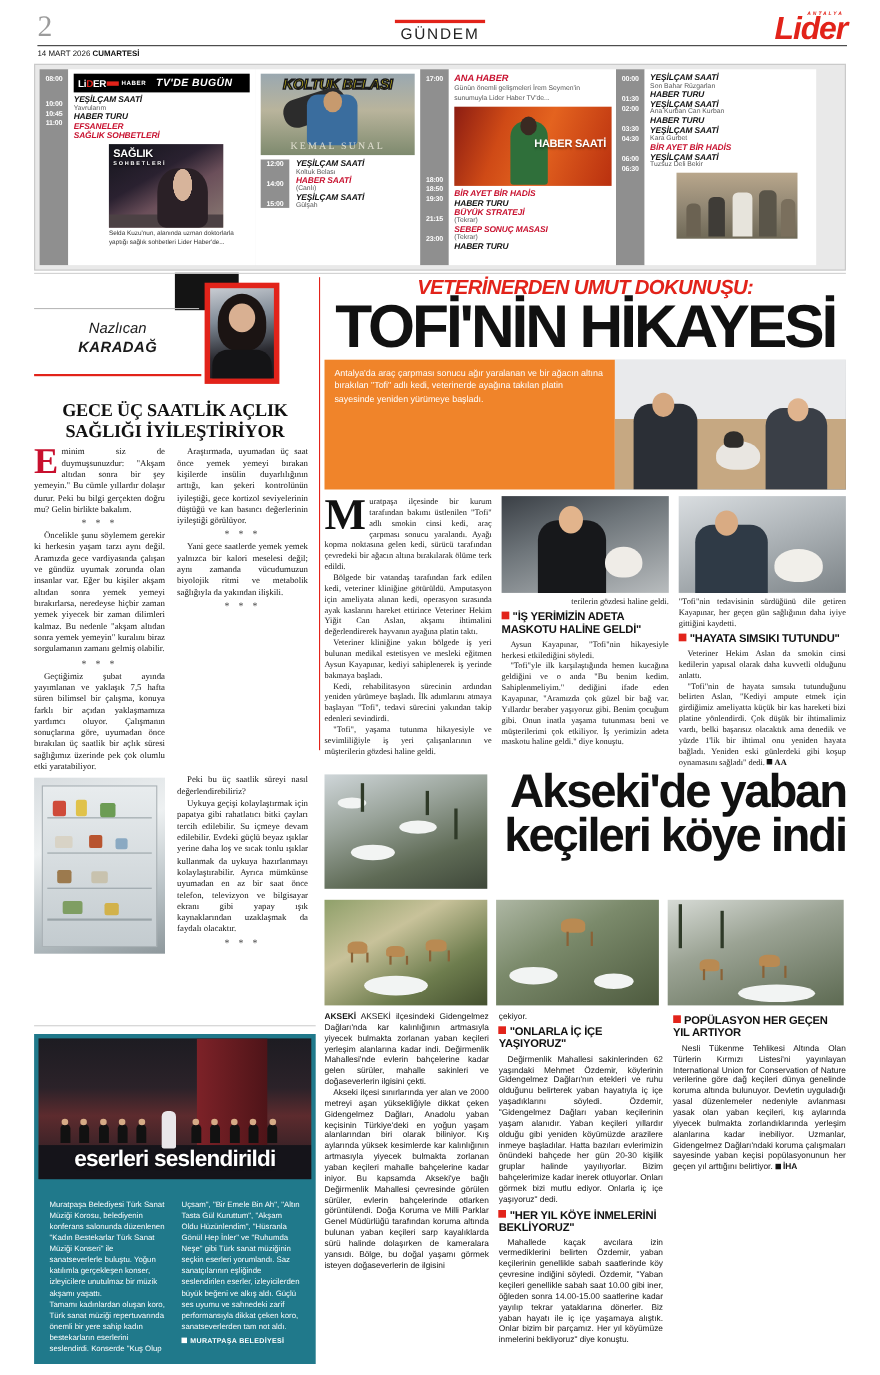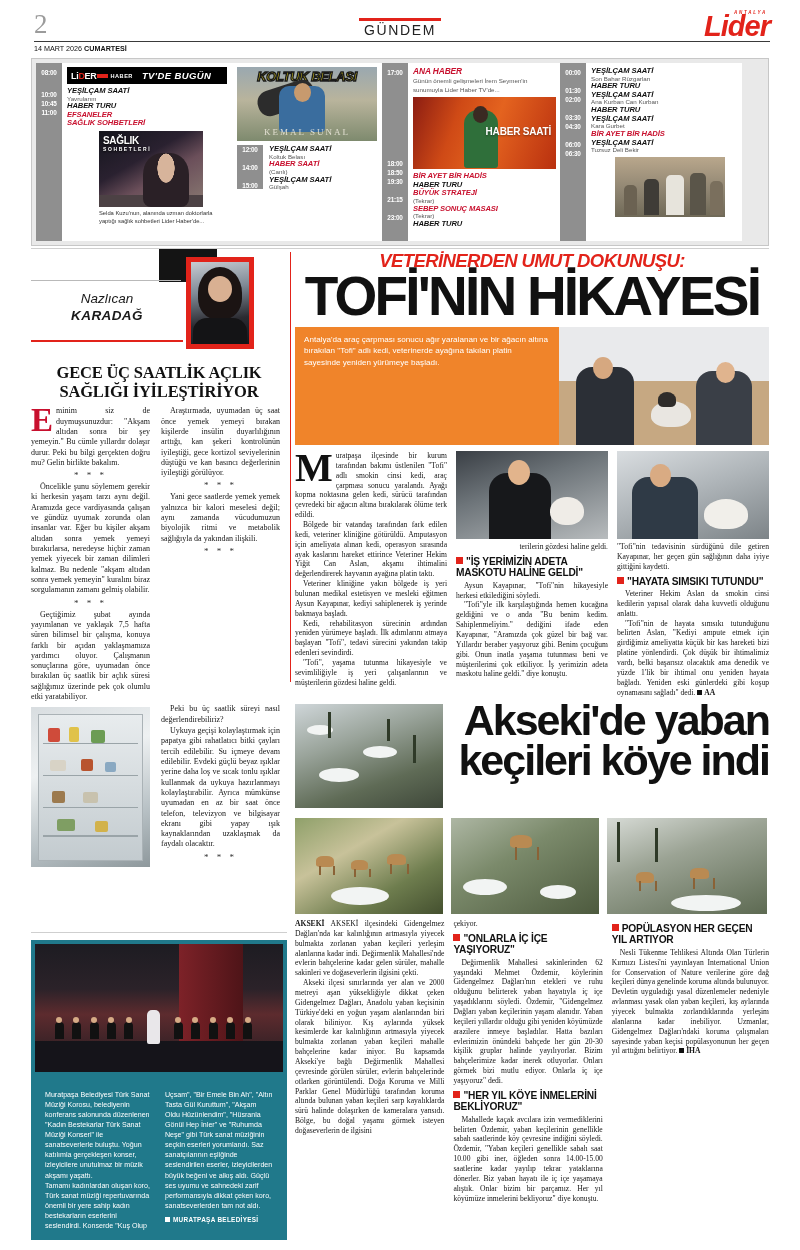--- a/index.html
+++ b/index.html
@@ -215,21 +215,21 @@
   .ak-photo-c { width:148px; height:96px; background:linear-gradient(150deg,#aeb7a4 0%,#7b8a6b 40%,#4d5a3e 100%); position:relative; overflow:hidden;}
   .ak-photo-d { width:160px; height:96px; background:linear-gradient(160deg,#d7dbd6 0%,#9ba394 40%,#5d6a52 100%); position:relative; overflow:hidden;}
   .goat { position:absolute; background:#b98a52; border-radius:40% 40% 25% 25%; }
   .goat-l { position:absolute; background:#8a6236; width:2px; }
   .snow { position:absolute; background:#f2f4f3; border-radius:50%; }
   .tree { position:absolute; background:#2f3a28; }
 
   .ak-cols { display:flex; gap:9px; margin-top:5px; }
   .ak-col { width:152px; }
   .ak-col p {
-    font-family:Liberation Serif, serif; font-size:7.6px; line-height:1.3;
+    font-family:Liberation Sans, sans-serif; font-size:7.6px; line-height:1.3;
     text-align:justify; text-indent:8px; color:#141414;
   }
   .ak-col p.noind { text-indent:0; }
 
   
   .music {
     position:absolute; left:31px; top:940px; width:256px; height:300px;
     background:#20798b; overflow:hidden;
   }
   .music-photo {
@@ -618,20 +618,21 @@
         <div class="mush" style="left:63.5%"></div>
       <div class="mus" style="left:70%"></div>
         <div class="mush" style="left:70.5%"></div>
       <div class="mus" style="left:77%"></div>
         <div class="mush" style="left:77.5%"></div>
       <div class="mus" style="left:84%"></div>
         <div class="mush" style="left:84.5%"></div>
       <div class="soloist"></div>
     </div>
     <div class="music-title">
+      <div>eserleri seslendirildi</div>
     </div>
     <div class="music-cols">
       <div class="mc">
         <p>Muratpaşa Belediyesi Türk Sanat Müziği Korosu, belediyenin konferans salonunda düzenlenen "Kadın Bestekarlar Türk Sanat Müziği Konseri" ile sanatseverlerle buluştu. Yoğun katılımla gerçekleşen konser, izleyicilere unutulmaz bir müzik akşamı yaşattı.</p>
         <p>Tamamı kadınlardan oluşan koro, Türk sanat müziği repertuvarında önemli bir yere sahip kadın bestekarların eserlerini seslendirdi. Konserde "Kuş Olup</p>
       </div>
       <div class="mc">
         <p>Uçsam", "Bir Emele Bin Ah", "Altın Tasta Gül Kuruttum", "Akşam Oldu Hüzünlendim", "Hüsranla Gönül Hep İnler" ve "Ruhumda Neşe" gibi Türk sanat müziğinin seçkin eserleri yorumlandı. Saz sanatçılarının eşliğinde seslendirilen eserler, izleyicilerden büyük beğeni ve alkış aldı. Güçlü ses uyumu ve sahnedeki zarif performansıyla dikkat çeken koro, sanatseverlerden tam not aldı.</p>
         <div class="music-credit"><span class="sq"></span><span>MURATPAŞA BELEDİYESİ</span></div>
       </div>

